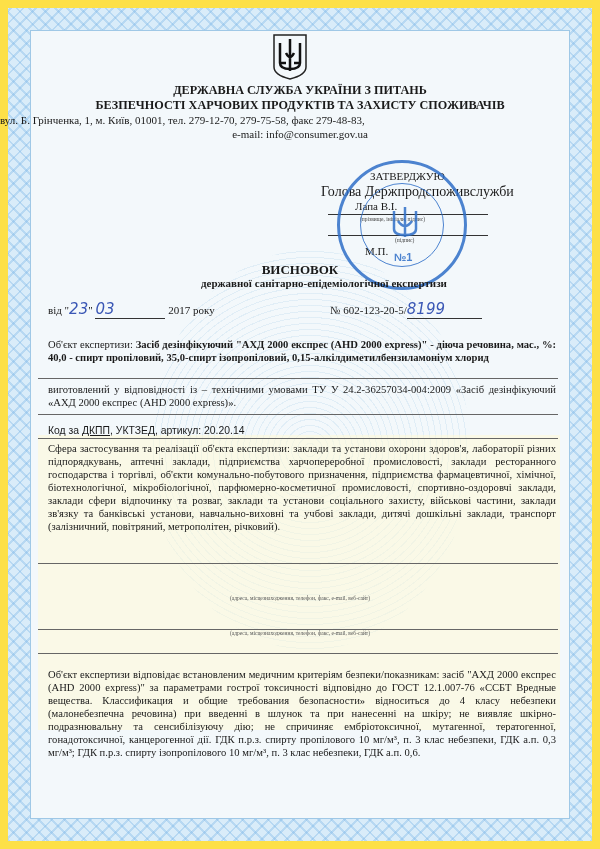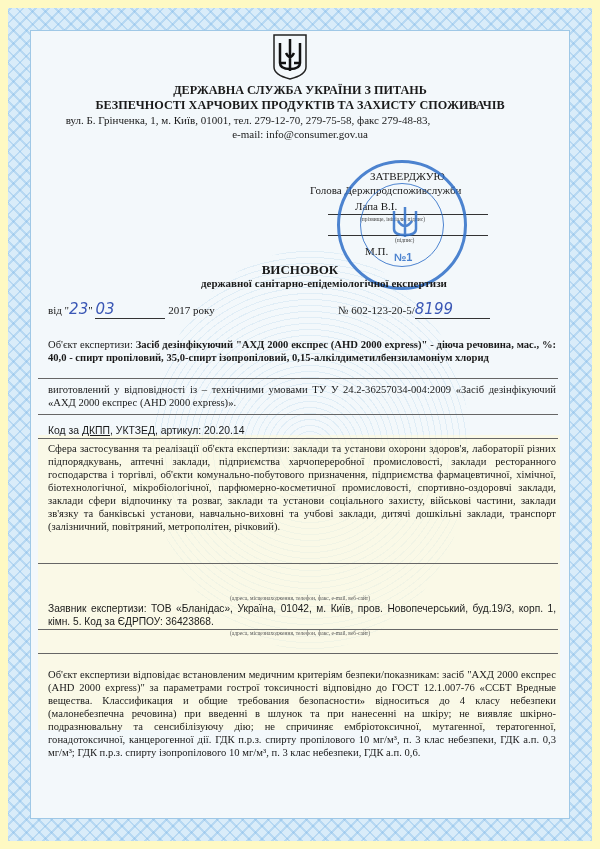--- a/index.html
+++ b/index.html
@@ -1,47 +1,47 @@
 <!DOCTYPE html>
 <html><head>
 <meta charset="utf-8">
 <style>
   html, body { margin:0; padding:0; }
   body { width:600px; height:849px; background:#fff; position:relative; overflow:hidden; font-family:"Liberation Serif", serif; color:#1a1a1a; }
-  .sheet { position:absolute; left:0; top:0; width:600px; height:849px; background:#fef9c3; }
+  .sheet { position:absolute; left:0; top:0; width:600px; height:849px; background:#fde047; }
   .border-outer { position:absolute; left:8px; top:8px; right:8px; bottom:8px;
     background:
       repeating-linear-gradient(45deg, rgba(120,180,230,0.35) 0 2px, transparent 2px 9px),
       repeating-linear-gradient(-45deg, rgba(120,180,230,0.35) 0 2px, transparent 2px 9px),
       #d9ecf9; }
   .inner { position:absolute; left:30px; top:30px; right:30px; bottom:30px; background:#f3f8fb; border:1px solid #9fc8e6; }
   .guilloche { position:absolute; left:150px; top:250px; width:320px; height:400px; border-radius:50%;
     background: repeating-radial-gradient(circle at 50% 50%, rgba(140,190,225,0.18) 0 1px, transparent 1px 6px); pointer-events:none; }
   .yellow { position:absolute; left:38px; top:435px; right:40px; height:295px; background:rgba(255,250,215,0.55); }
   .abs { position:absolute; }
   .emblem { position:absolute; left:272px; top:33px; width:36px; height:48px; }
   .hdr1 { position:absolute; left:0; width:600px; top:83px; font-weight:bold; font-size:12.2px; text-align:center; }
   .hdr2 { position:absolute; left:0; width:600px; top:98px; font-weight:bold; font-size:12.2px; text-align:center; }
-  .addr { position:absolute; left:0; width:496px; top:114px; font-size:11px; text-align:center; }
+  .addr { position:absolute; left:0; width:496px; top:114px; font-size:11px; text-align:left; }
   .email { position:absolute; left:0; width:600px; top:128px; font-size:11px; text-align:center; }
   .approve { position:absolute; left:370px; top:170px; font-size:11px; }
-  .head { position:absolute; left:310px; top:184px; font-size:11px;text-align:right; }
+  .head { position:absolute; left:321px; top:184px; font-size:14px;text-align:right; }
   .name { position:absolute; left:355px; top:200px; font-size:11px; }
   .line { position:absolute; height:1px; background:#333; }
   .tiny { font-size:5.5px; color:#444; }
   .mp { position:absolute; left:365px; top:245px; font-size:11px; }
   .stamp { position:absolute; left:337px; top:160px; width:130px; height:130px; border-radius:50%; border:3px solid #2f6fc8; box-sizing:border-box; opacity:0.85; }
   .stamp .ring2 { position:absolute; left:20px; top:20px; right:20px; bottom:20px; border:1.5px solid #2f6fc8; border-radius:50%; }
   .stamp .no { position:absolute; left:54px; top:88px; font-family:"Liberation Sans",sans-serif; font-weight:bold; font-size:11px; color:#2f6fc8; }
   .stamp .trident { position:absolute; left:47px; top:40px; width:36px; height:42px; }
   .title { position:absolute; left:0; width:600px; top:262px; font-weight:bold; font-size:13px; text-align:center; }
   .subtitle { position:absolute; left:0; width:600px; top:277px; font-weight:bold; font-size:11px; text-align:center;padding-left:24px; }
   .date { position:absolute; left:48px; top:300px; font-size:11px; }
   .hand { font-family:"DejaVu Sans", sans-serif; font-style:italic; color:#3a57b5; font-size:15px; }
-  .num { position:absolute; left:330px; top:300px; font-size:11px;margin-left:8px; }
+  .num { position:absolute; left:330px; top:300px; font-size:11px; }
   .para { position:absolute; left:48px; width:508px; font-size:10.6px; line-height:13px; text-align:justify; }
   .b { font-weight:bold; }
   .u { text-decoration:underline; }
   .rule { position:absolute; left:38px; width:520px; height:1px; background:#666; }
   .caption { position:absolute; left:0; width:600px; text-align:center; font-size:5.5px; color:#555; }
   .sans { font-family:"Liberation Sans", sans-serif; }
 </style>
 </head>
 <body>
 
@@ -94,18 +94,17 @@
   <div class="rule" style="top:378px;"></div>
   <div class="para" style="top:383px;">виготовлений у відповідності із – технічними умовами ТУ У 24.2-36257034-004:2009 «Засіб дезінфікуючий «АХД 2000 експрес (AHD 2000 express)».</div>
   <div class="rule" style="top:414px;"></div>
   <div class="para sans" style="top:424px; font-size:10.4px;">
     <span>Код за </span><span class="u">ДКПП</span><span>, УКТЗЕД, артикул: 20.20.14</span>
   </div>
   <div class="rule" style="top:438px;"></div>
   <div class="para" style="top:442px;">Сфера застосування та реалізації об'єкта експертизи: заклади та установи охорони здоров'я, лабораторії різних підпорядкувань, аптечні заклади, підприємства харчопереробної промисловості, заклади ресторанного господарства і торгівлі, об'єкти комунально-побутового призначення, підприємства фармацевтичної, хімічної, біотехнологічної, мікробіологічної, парфюмерно-косметичної промисловості, спортивно-оздоровчі заклади, заклади сфери відпочинку та розваг, заклади та установи соціального захисту, військові частини, заклади зв'язку та банківські установи, навчально-виховні та учбові заклади, дитячі дошкільні заклади, транспорт (залізничний, повітряний, метрополітен, річковий).</div>
   <div class="rule" style="top:563px;"></div>
   <div class="caption" style="top:595px;">(адреса, місцезнаходження, телефон, факс, e-mail, веб-сайт)</div>
-  <div class="para sans" style="top:602px; font-size:10.2px;">Заявник експертизи: ТОВ «Бланідас», Україна, 01042, м. Київ, пров. Новопечерський, буд.19/3, корп. 1, кімн. 5. Код за ЄДРПОУ: 36423868.</div>
   <div class="rule" style="top:629px;"></div>
   <div class="caption" style="top:630px;">(адреса, місцезнаходження, телефон, факс, e-mail, веб-сайт)</div>
   <div class="rule" style="top:653px;"></div>
   <div class="para" style="top:668px;">Об'єкт експертизи відповідає встановленим медичним критеріям безпеки/показникам: засіб "АХД 2000 експрес (AHD 2000 express)" за параметрами гострої токсичності відповідно до ГОСТ 12.1.007-76 «ССБТ Вредные вещества. Классификация и общие требования безопасности» відноситься до 4 класу небезпеки (малонебезпечна речовина) при введенні в шлунок та при нанесенні на шкіру; не виявляє шкірно-подразнювальну та сенсибілізуючу дію; не спричиняє ембріотоксичної, мутагенної, тератогенної, гонадотоксичної, канцерогенної дії. ГДК п.р.з. спирту пропілового 10 мг/м³, п. 3 клас небезпеки, ГДК а.п. 0,3 мг/м³; ГДК п.р.з. спирту ізопропілового 10 мг/м³, п. 3 клас небезпеки, ГДК а.п. 0,6.</div>
 </div>
 
 </body></html>

